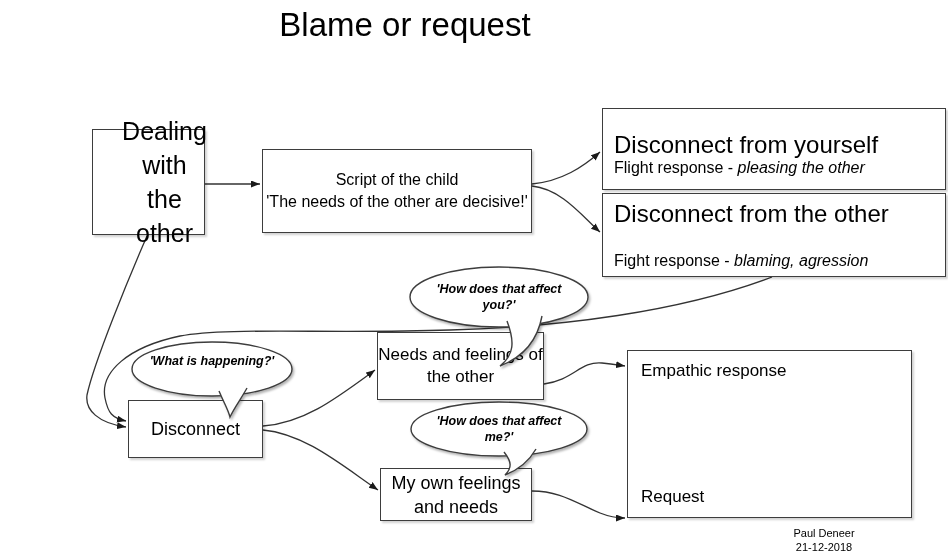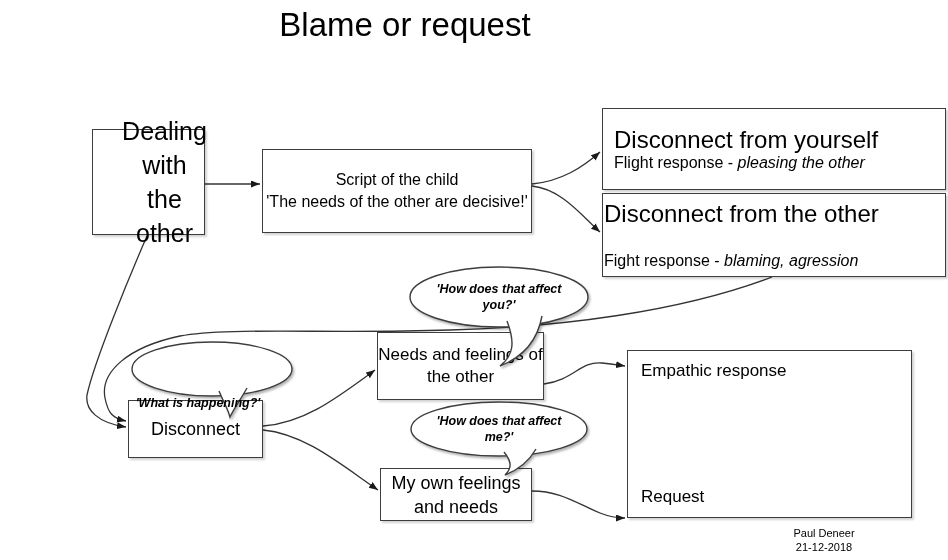--- a/index.html
+++ b/index.html
@@ -16,36 +16,36 @@
     font-size:33px;text-align:center;letter-spacing:0px;
   }
   .box{
     position:absolute;box-sizing:border-box;background:#fff;
     border:1.5px solid #3d3d3d;z-index:2;
     box-shadow:2px 2px 2px rgba(0,0,0,0.18);
   }
   .cen{display:flex;align-items:center;justify-content:center;text-align:center;}
   .dealing{left:92px;top:129px;width:113px;height:106px;font-size:25px;line-height:34px;padding-left:32px;}
   .script{left:262px;top:149px;width:270px;height:84px;font-size:16px;line-height:22px;flex-direction:column;}
-  .boxA{left:602px;top:108px;width:344px;height:82px;display:flex;flex-direction:column;justify-content:center;padding:8px 11px;}
-  .boxB{left:602px;top:193px;width:344px;height:84px;display:flex;flex-direction:column;justify-content:space-between;padding:6px 1px;}
+  .boxA{left:602px;top:108px;width:344px;height:82px;display:flex;flex-direction:column;justify-content:flex-start;padding:22px 11px;}
+  .boxB{left:602px;top:193px;width:344px;height:84px;display:flex;flex-direction:column;justify-content:space-between;padding:6px 11px;}
   .hd{font-size:24px;}
   .sub{font-size:16px;}
   .observation{left:128px;top:400px;width:135px;height:58px;font-size:18px;}
   .needs{left:377px;top:332px;width:167px;height:68px;font-size:17px;line-height:22px;}
   .own{left:380px;top:468px;width:152px;height:53px;font-size:18px;line-height:24px;}
   .outcome{left:627px;top:350px;width:285px;height:168px;display:flex;flex-direction:column;justify-content:space-between;padding:10px 13px;gap:36px;}
   .outcome .small{font-size:17px;}
   .outcome .big{font-size:25px;line-height:31px;}
   .bubble-text{
     position:absolute;z-index:4;width:130px;text-align:center;
     font-size:12.5px;line-height:16px;font-weight:bold;font-style:italic;
   }
   .bt1{left:434px;top:281px;}
-  .bt2{left:133px;top:353px;margin-top:42px;}
+  .bt2{left:147px;top:353px;}
   .bt3{left:434px;top:413px;}
   .credit{
     position:absolute;left:754px;top:526px;width:140px;z-index:2;
     font-size:11px;line-height:14px;text-align:center;
   }
 </style>
 </head>
 <body>
 
 <div class="canvas">

